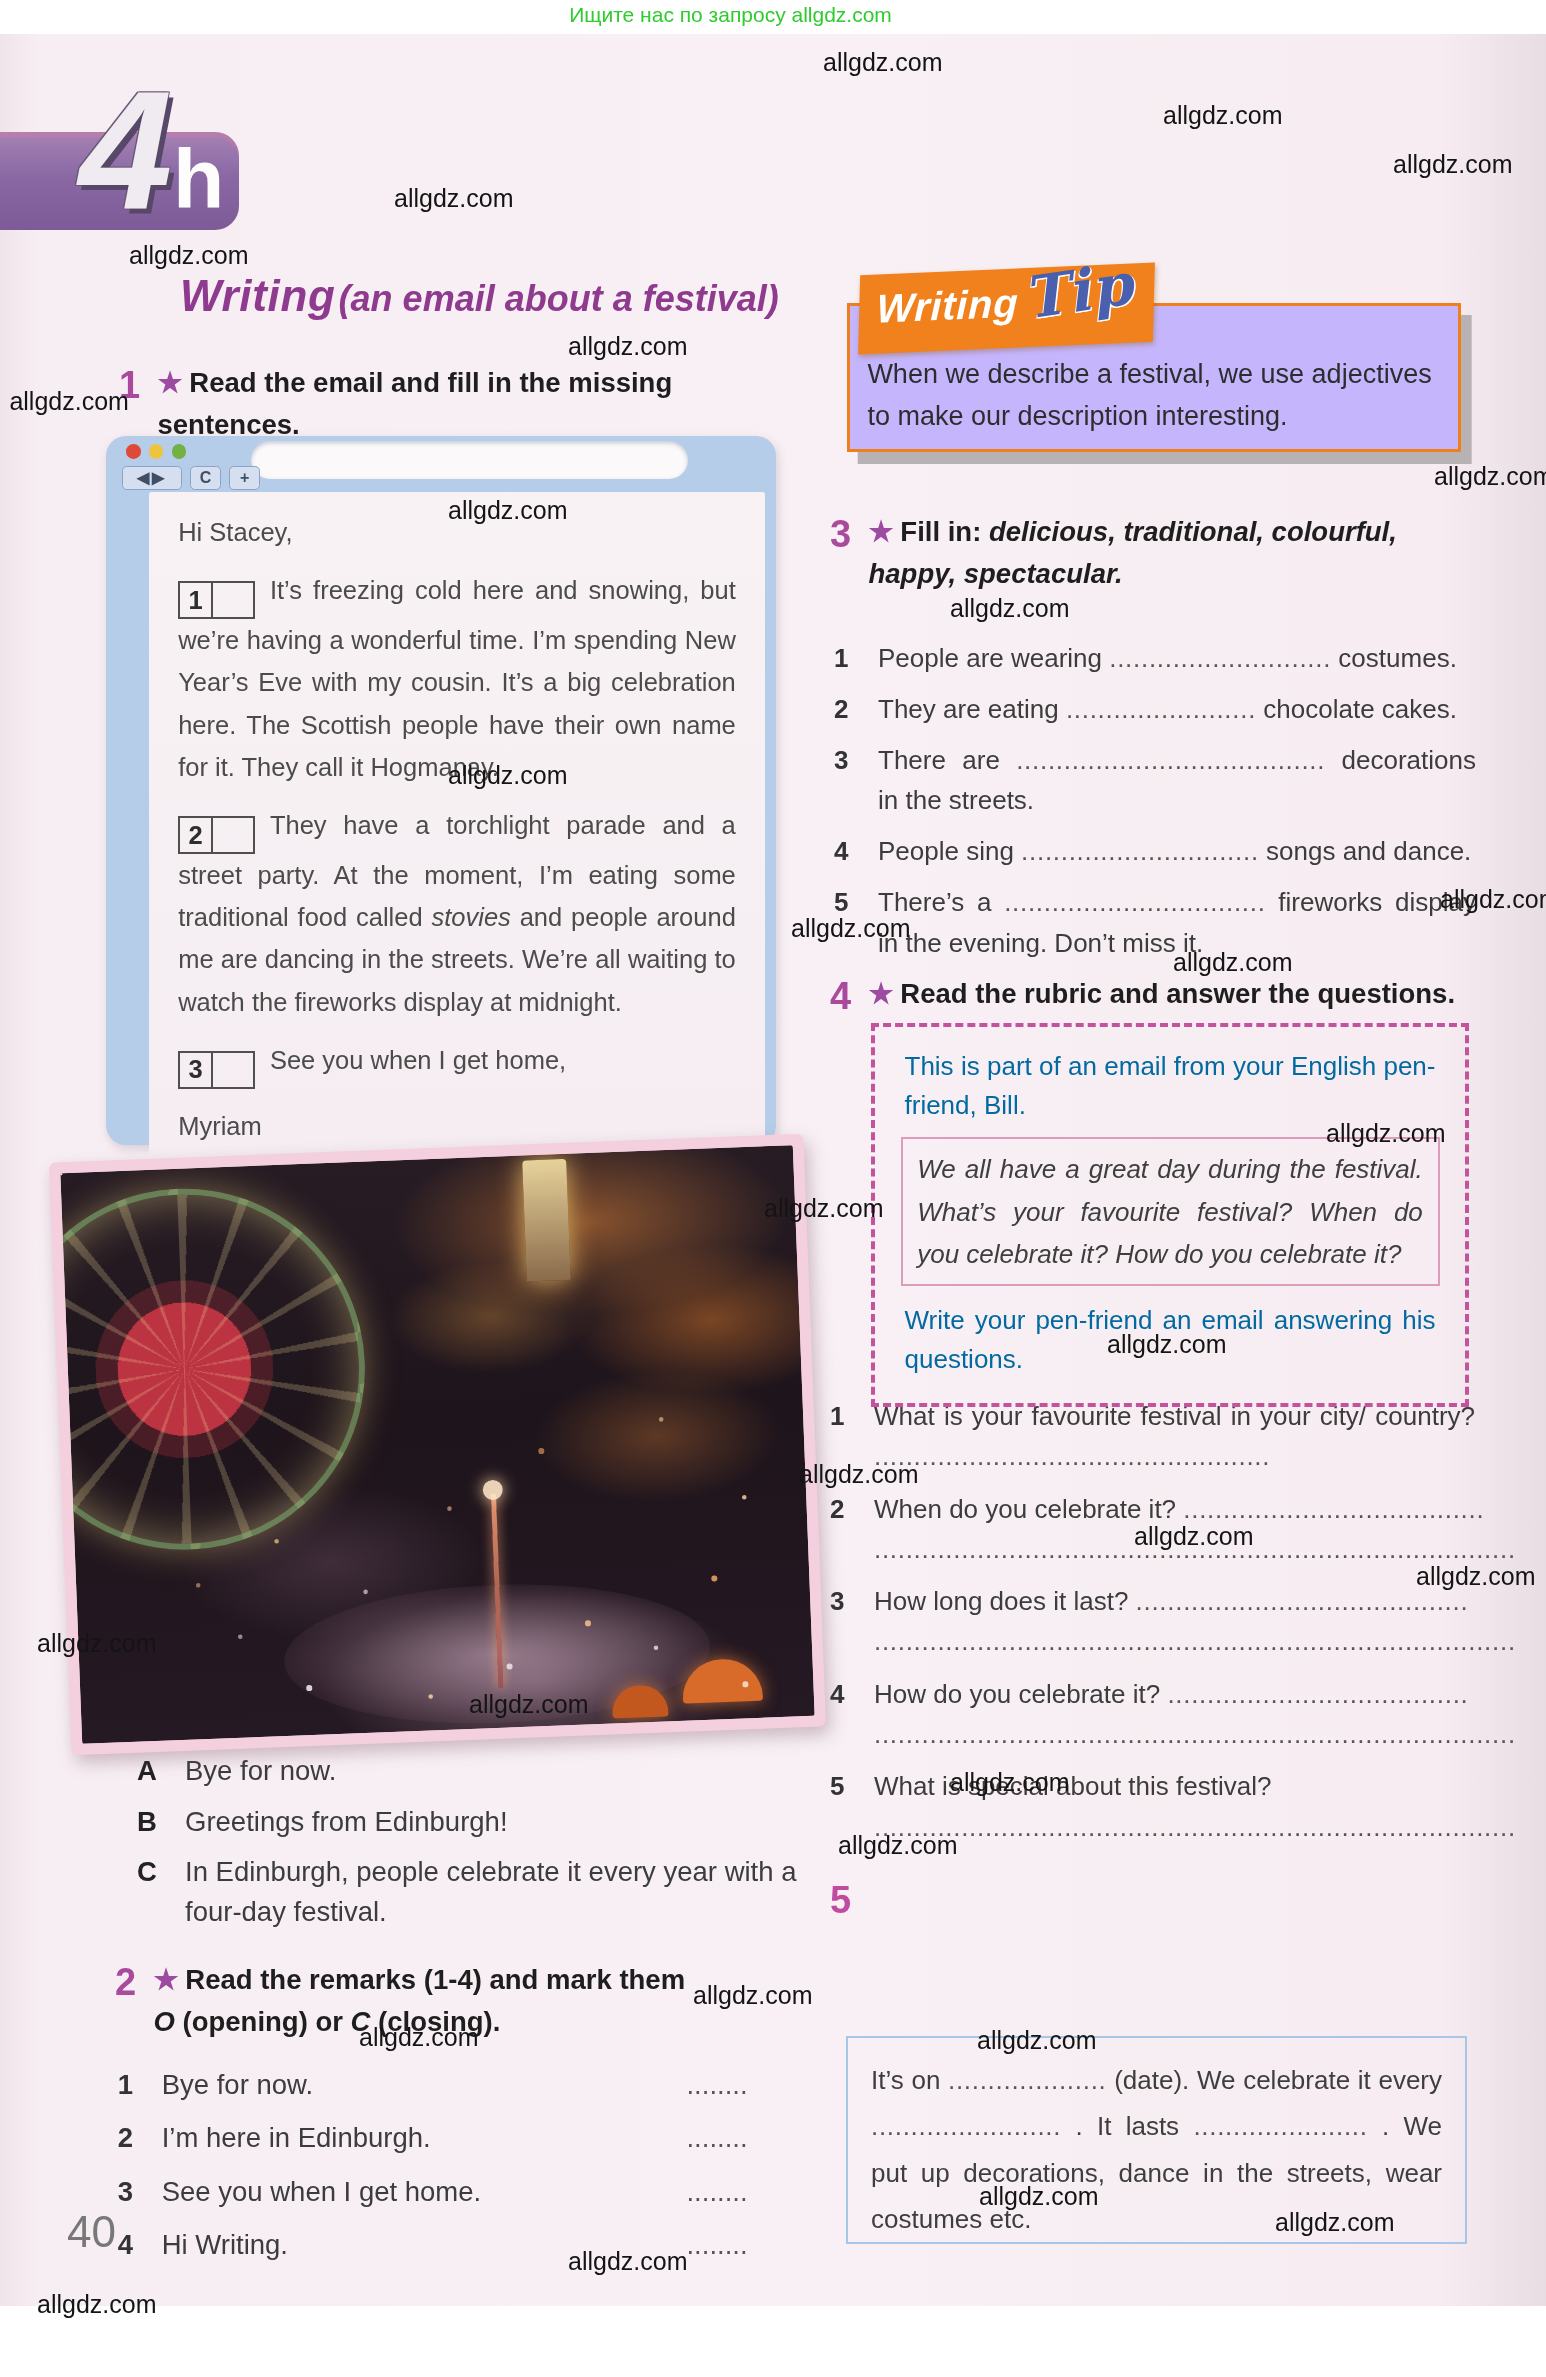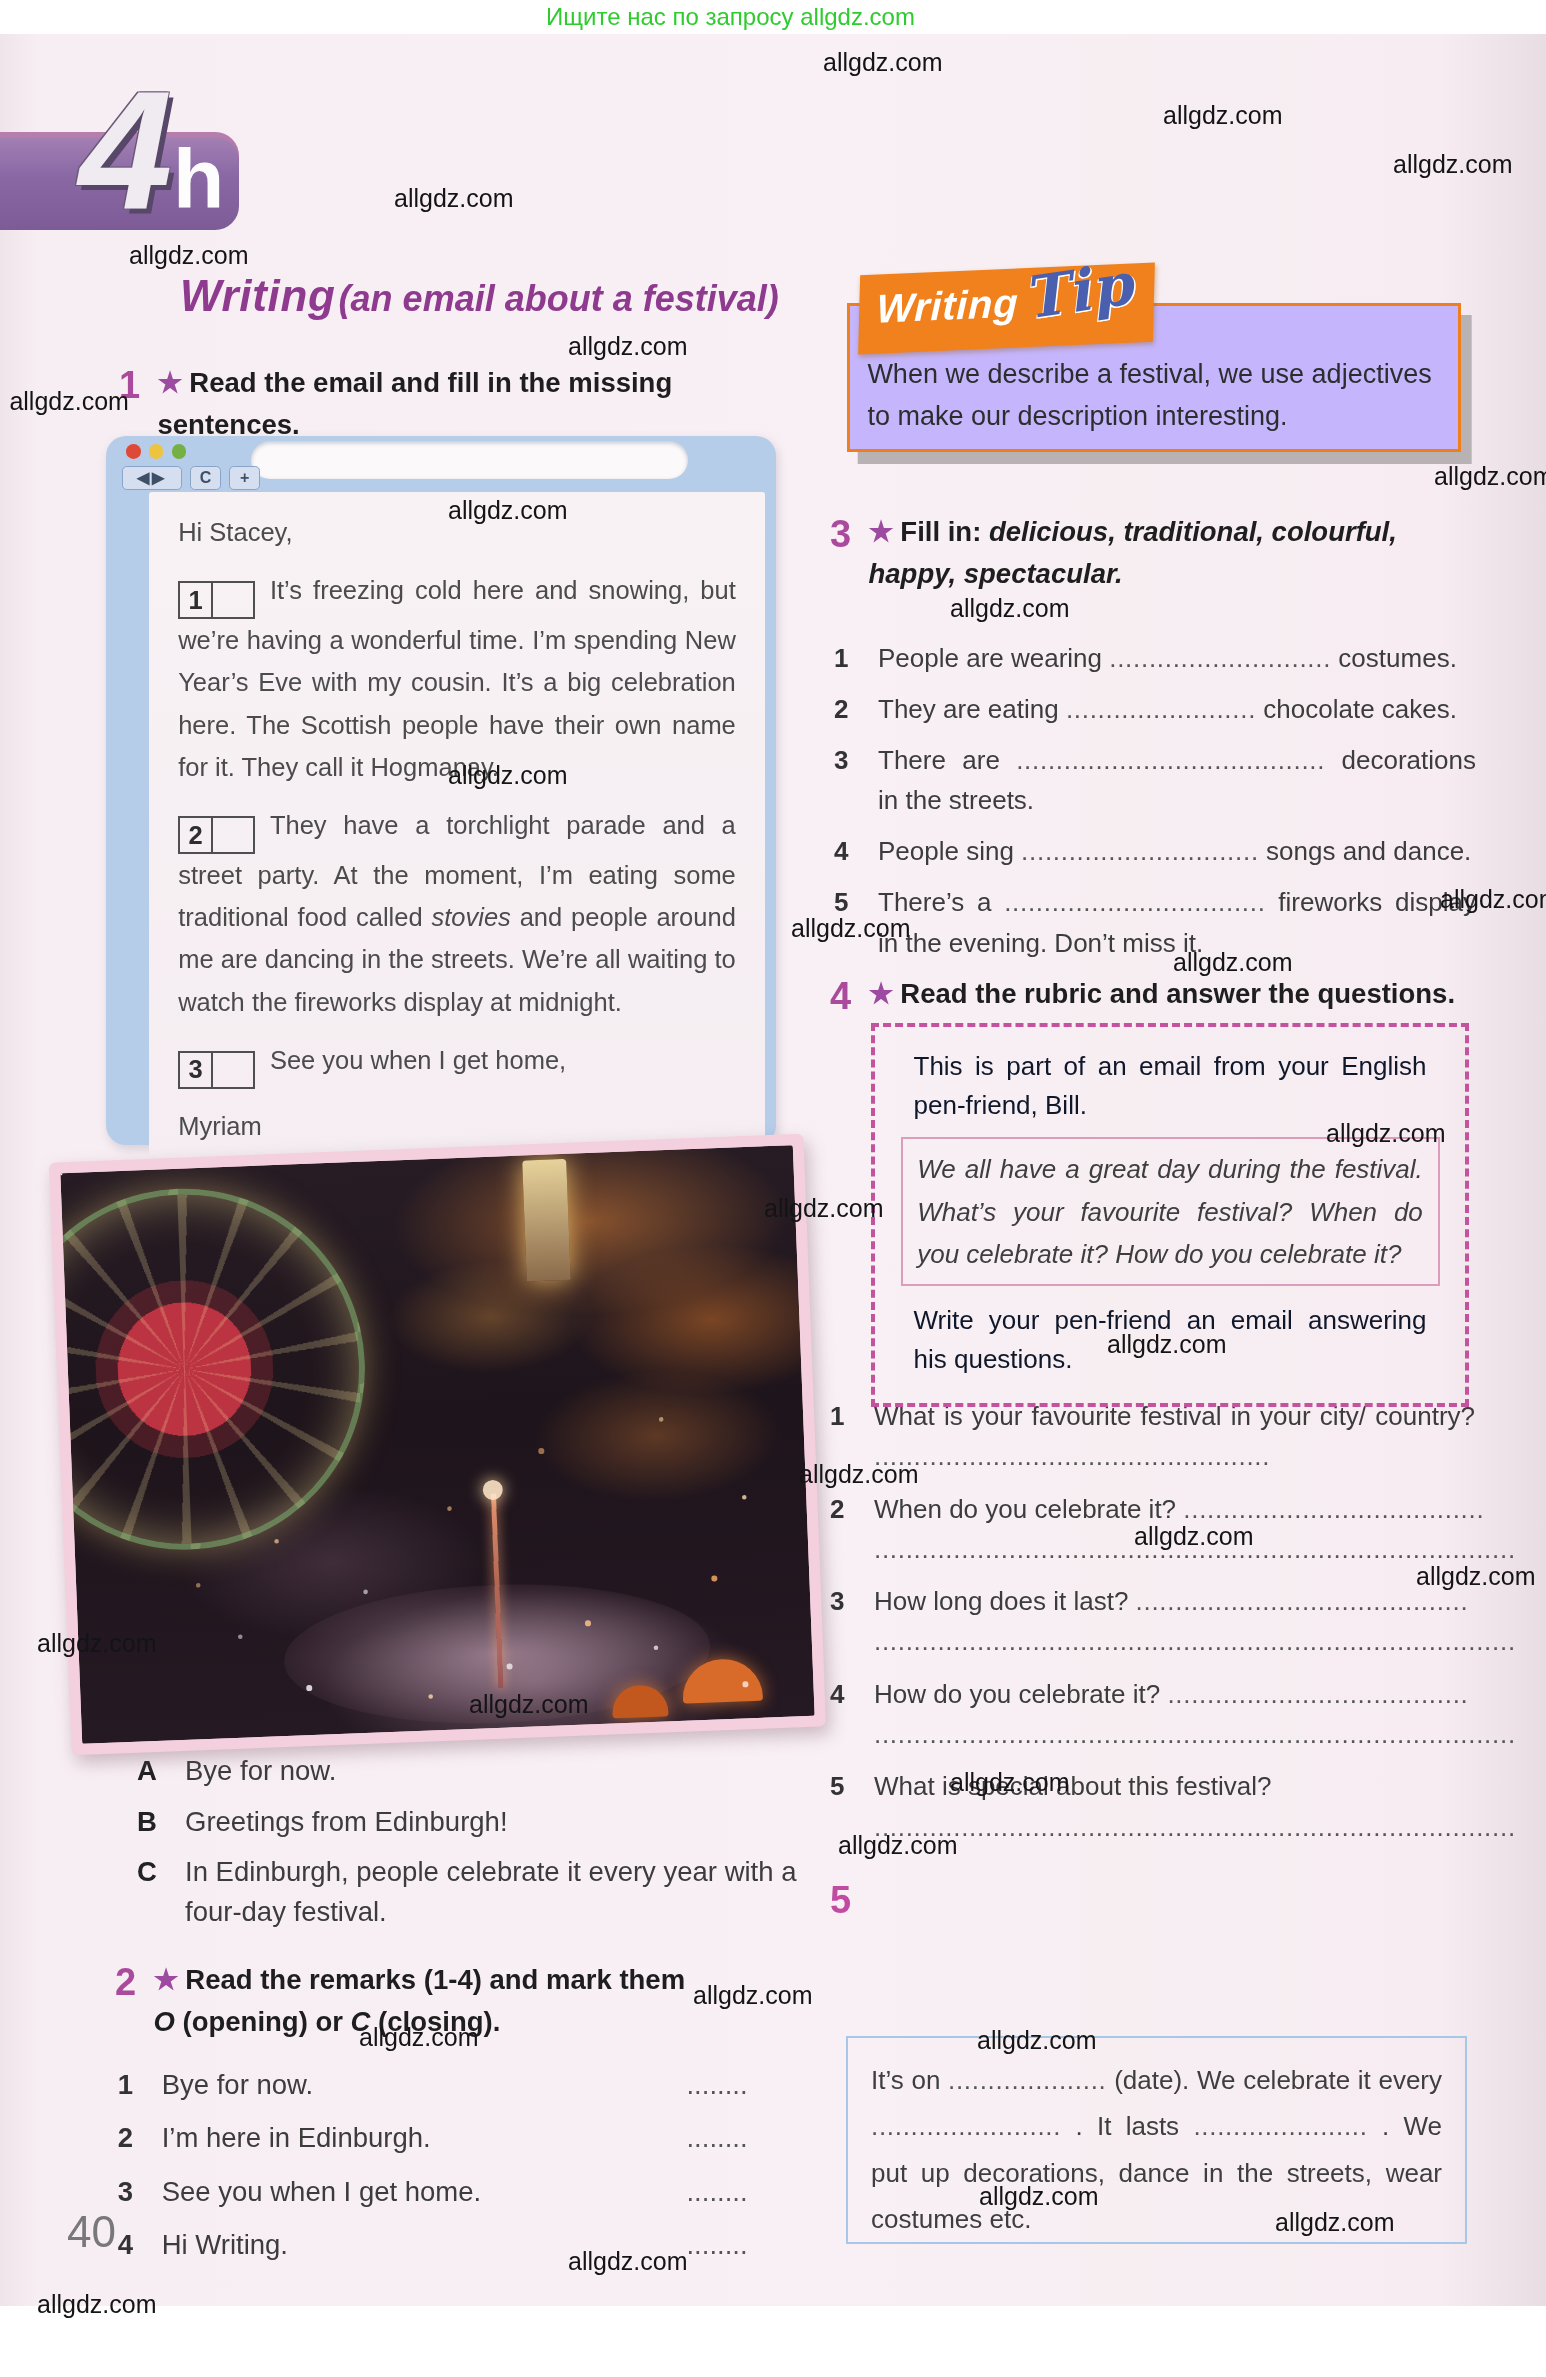--- a/index.html
+++ b/index.html
@@ -2,21 +2,21 @@
 <html style="font-size:10.7px"><head>
 <meta charset="utf-8">
 <style>
   html,body{margin:0;padding:0;background:#fff;}
   .canvas{position:relative;width:1546px;height:2377px;overflow:hidden;
           font-family:"Liberation Sans",sans-serif;background:#ffffff;}
   .page-bg{position:absolute;left:0;top:34px;width:1546px;height:2272px;
            background:linear-gradient(90deg,#efe4ea 0%,#f7eef3 2.5%,#f8f0f4 55%,#f6ecf1 93%,#e9dde4 100%);}
   
   .green-banner{position:absolute;top:2.7px;left:0;width:1461px;text-align:center;
-                font-size:24px;color:#2fcb2f;font-weight:400;}
+                font-size:21px;color:#2fcb2f;font-weight:400;}
   .footer-text{position:absolute;bottom:9.4px;left:0;width:1546px;text-align:center;
                font-size:27px;color:#5b2b8d;font-weight:500;}
   
   .wm{position:absolute;font-size:25px;color:#141414;white-space:nowrap;z-index:40;}
   
   .badge-rect{position:absolute;left:0;top:132px;width:239px;height:98px;
               background:linear-gradient(180deg,#a583b5 0%,#8a68a4 45%,#7c5b96 100%);
               border-radius:0 24px 24px 0;box-shadow:inset 0 5.4px 0 rgba(215,120,160,.35);}
   .badge-num{position:absolute;left:79px;top:67px;font-size:168px;line-height:1;
              font-weight:bold;font-style:italic;color:#efebf0;z-index:2;
@@ -118,21 +118,21 @@
   .tip-w2{position:absolute;right:19px;top:-9.4px;font-size:58px;font-weight:bold;font-style:italic;
           color:#4a5fae;font-family:"DejaVu Serif",serif;transform:rotate(-6deg);
           text-shadow:1.3px 1.3px 0 #fff,-1.3px 1.3px 0 #fff;}
   .ex3{left:830px;top:511px;width:637px;}
   .ex3-items{position:absolute;left:834px;top:638px;width:642px;}
   .ex3-items .list-item{font-size:26px;margin-bottom:10.7px;line-height:1.55;}
   .ex3-items .li-body{flex:1;text-align:justify;}
   .ex4{left:830px;top:973px;width:643px;}
   .rubric-box{position:absolute;left:871px;top:1023px;width:598px;box-sizing:border-box;
               border:4.7px dashed #c2539c;padding:20px 25.5px 12px;z-index:2;}
-  .rubric-box p{margin:0 13px 12px;font-size:26px;color:#0f172a;line-height:1.5;text-align:justify;}
+  .rubric-box p{margin:0 4px 12px;font-size:26px;color:#0369a1;line-height:1.5;text-align:justify;}
   .inner-quote{border:2px solid #dc9dbd;padding:9.4px 14.7px;margin:4px 0 14.7px;font-style:italic;
                font-size:26px;color:#3e3e3e;line-height:1.62;text-align:justify;}
   .questions{position:absolute;left:830px;top:1396px;width:645px;}
   .q{display:flex;margin-bottom:12px;font-size:26px;color:#3c3c3c;line-height:1.55;}
   .q .li-body{flex:1;text-align:justify;}
   .q-line2{display:block;overflow:hidden;white-space:nowrap;}
   .ex5{left:830px;top:1877px;width:643px;}
   .ex5 .ex-num{color:#c04ba0;}
   .lang-box{position:absolute;left:846px;top:2036px;width:621px;height:208px;box-sizing:border-box;
             border:2px solid #a6c7e5;padding:19px 23px;font-size:26px;color:#3e3e3e;

